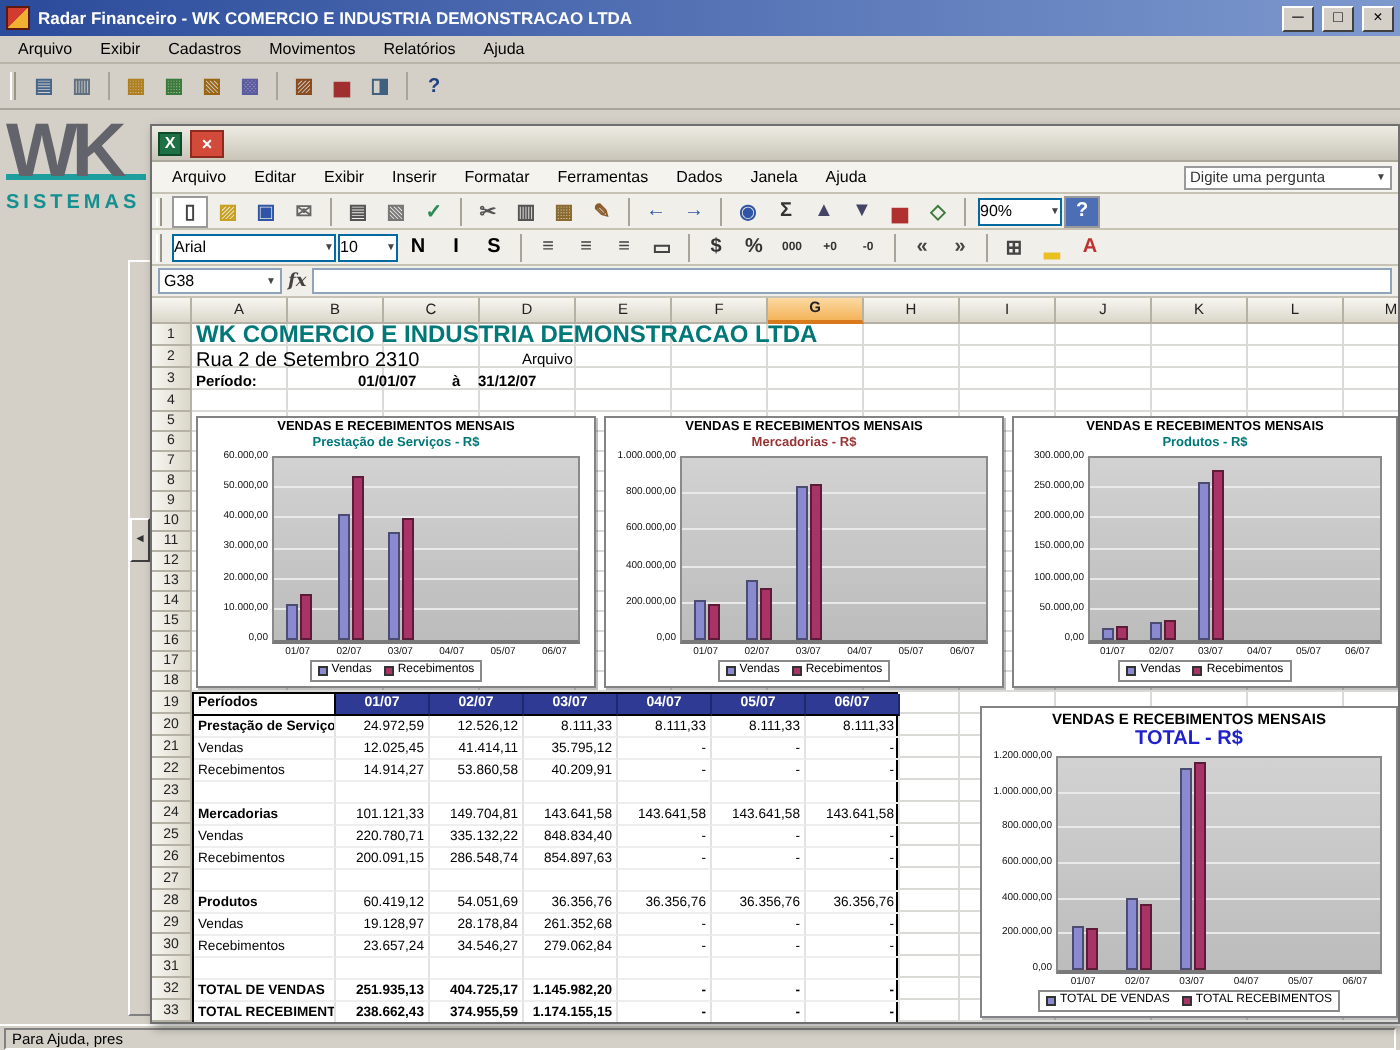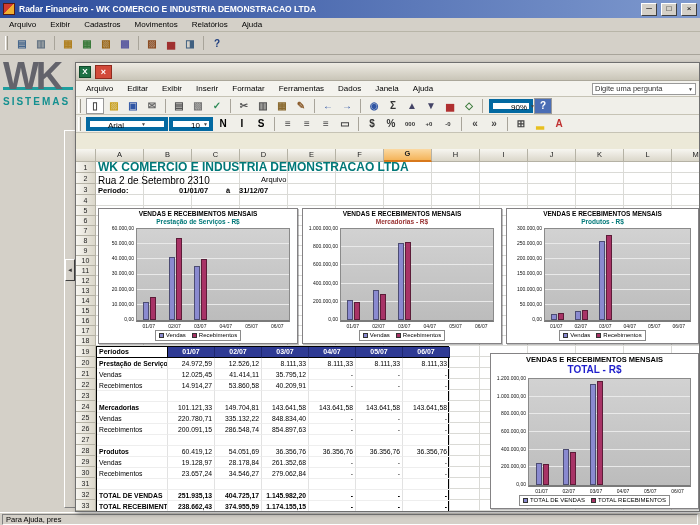--- a/index.html
+++ b/index.html
@@ -48,22 +48,22 @@
  text-align:center;font-weight:bold;flex:0 0 auto}
 #xl-menubar{position:absolute;left:0;top:18px;right:0;height:16px;display:flex;align-items:center;
  background:#F4F3EE;border-bottom:1px solid #C6C3B5;padding:0 3px}
 #ask-box{margin-left:auto;width:104px;height:12px;border:1px solid #9a9a9a;background:#fff;display:flex;
  align-items:center;justify-content:space-between;padding:0 2px;color:#333;font-size:7.5px}
 .dd{font-size:5px;color:#444}
 .xl-toolbar{position:absolute;left:0;right:0;height:18px;display:flex;align-items:center;gap:1px;
  background:#F0EFE9;border-bottom:1px solid #C6C3B5;padding-left:2px}
 #xl-toolbar1{top:34px}
 #xl-toolbar2{top:52px}
-.combo{height:14px;border:4px solid #0369a1;background:#fff;display:flex;align-items:flex-start;
- justify-content:space-between;font-size:8px;padding:0 18px;gap:3px}
+.combo{height:14px;border:1px solid #0369a1;background:#fff;display:flex;align-items:center;
+ justify-content:space-between;font-size:8px;padding:0 0;gap:3px}
 #font-combo{width:82px}#size-combo{width:30px}#zoom-combo{width:42px;margin-left:2px}
 
 #xl-formulabar{position:absolute;left:0;top:70px;right:0;height:16px;background:#F0EFE9;display:flex;align-items:center;
  gap:3px;padding:0 3px;border-bottom:1px solid #C6C3B5}
 #name-box{width:62px;height:13px;background:#fff;border:1px solid #8FA4B8;display:flex;align-items:center;
  justify-content:space-between;padding:0 2px;font-size:8px}
 #fx{font-family:"DejaVu Serif",serif;font-style:italic;font-weight:bold;font-size:9px;color:#444}
 #formula-input{flex:1;height:13px;background:#fff;border:1px solid #8FA4B8}
 
 #xl-sheet{position:absolute;left:0;top:86px;right:0;bottom:0;background:#fff;overflow:hidden}
@@ -261,20 +261,28 @@
           <div class="ic" style="color: rgb(51, 51, 51); font-size: 6px;">+0</div>
           <div class="ic" style="color: rgb(51, 51, 51); font-size: 6px;">-0</div>
           <span class="sep"></span>
           <div class="ic" style="color: rgb(68, 68, 68);">«</div>
           <div class="ic" style="color: rgb(68, 68, 68);">»</div>
           <span class="sep"></span>
           <div class="ic" style="color: rgb(68, 68, 68);">⊞</div>
           <div class="ic" style="color: rgb(232, 192, 32);">▂</div>
           <div class="ic" style="color: rgb(192, 48, 48);">A</div>
         </span>
+    </div>
+    <div id="xl-formulabar">
+      <span id="name-box">
+        <span>G38</span>
+        <span class="dd">▼</span>
+      </span>
+      <span id="fx">fx</span>
+      <span id="formula-input"></span>
     </div>
     <div id="xl-sheet">
       <div id="column-headers">
           <div class="cell corner"></div>
           <div class="cell">A</div>
           <div class="cell">B</div>
           <div class="cell">C</div>
           <div class="cell">D</div>
           <div class="cell">E</div>
           <div class="cell">F</div>

